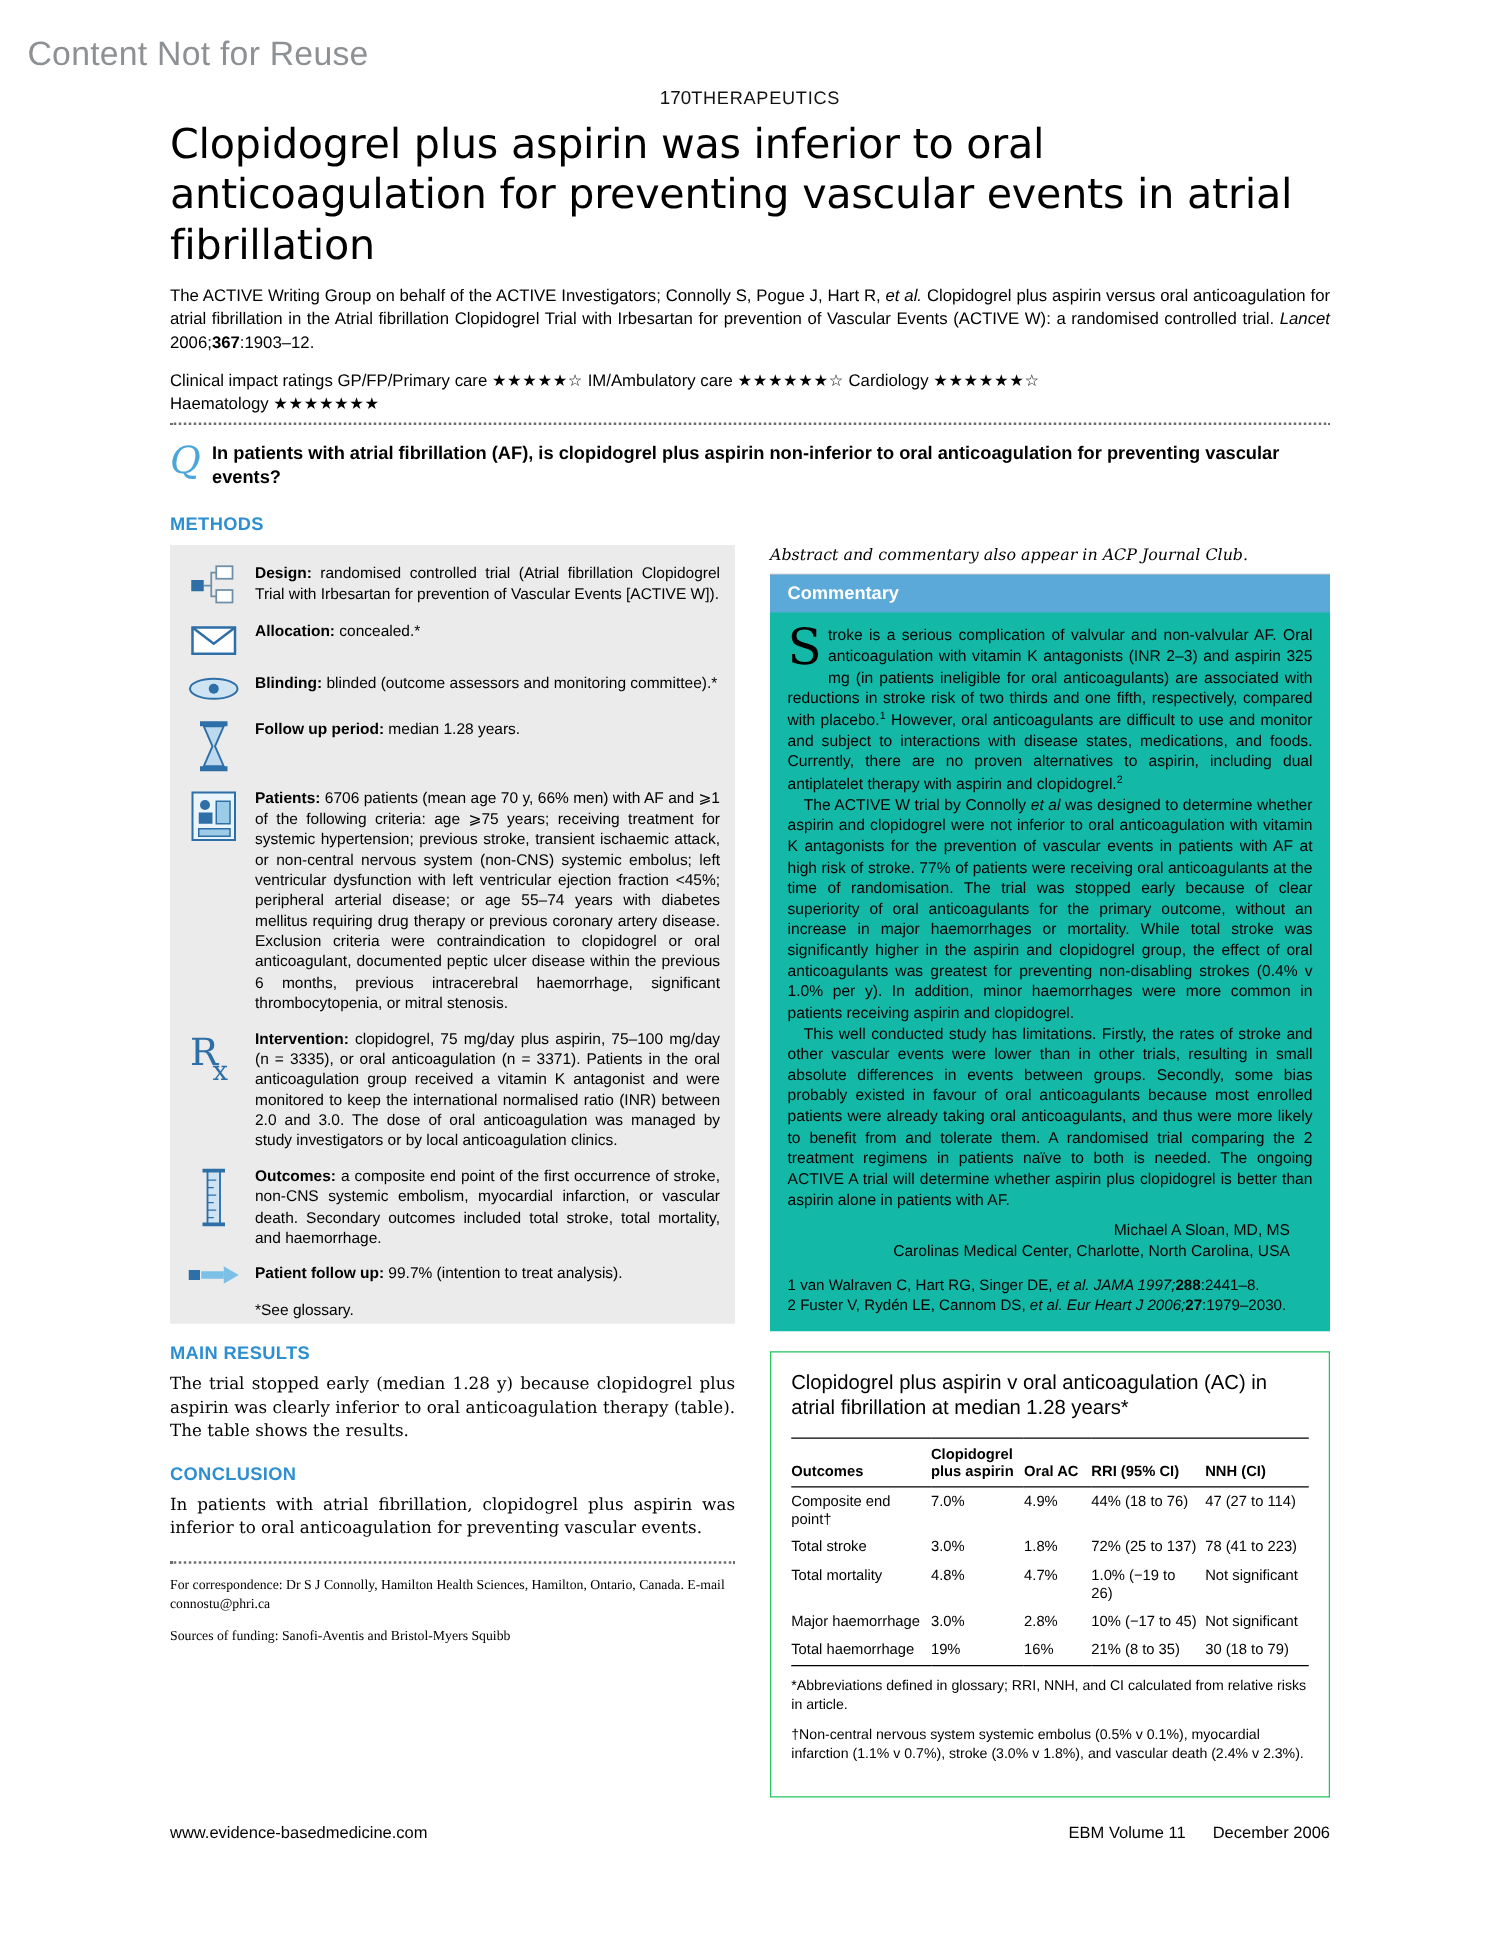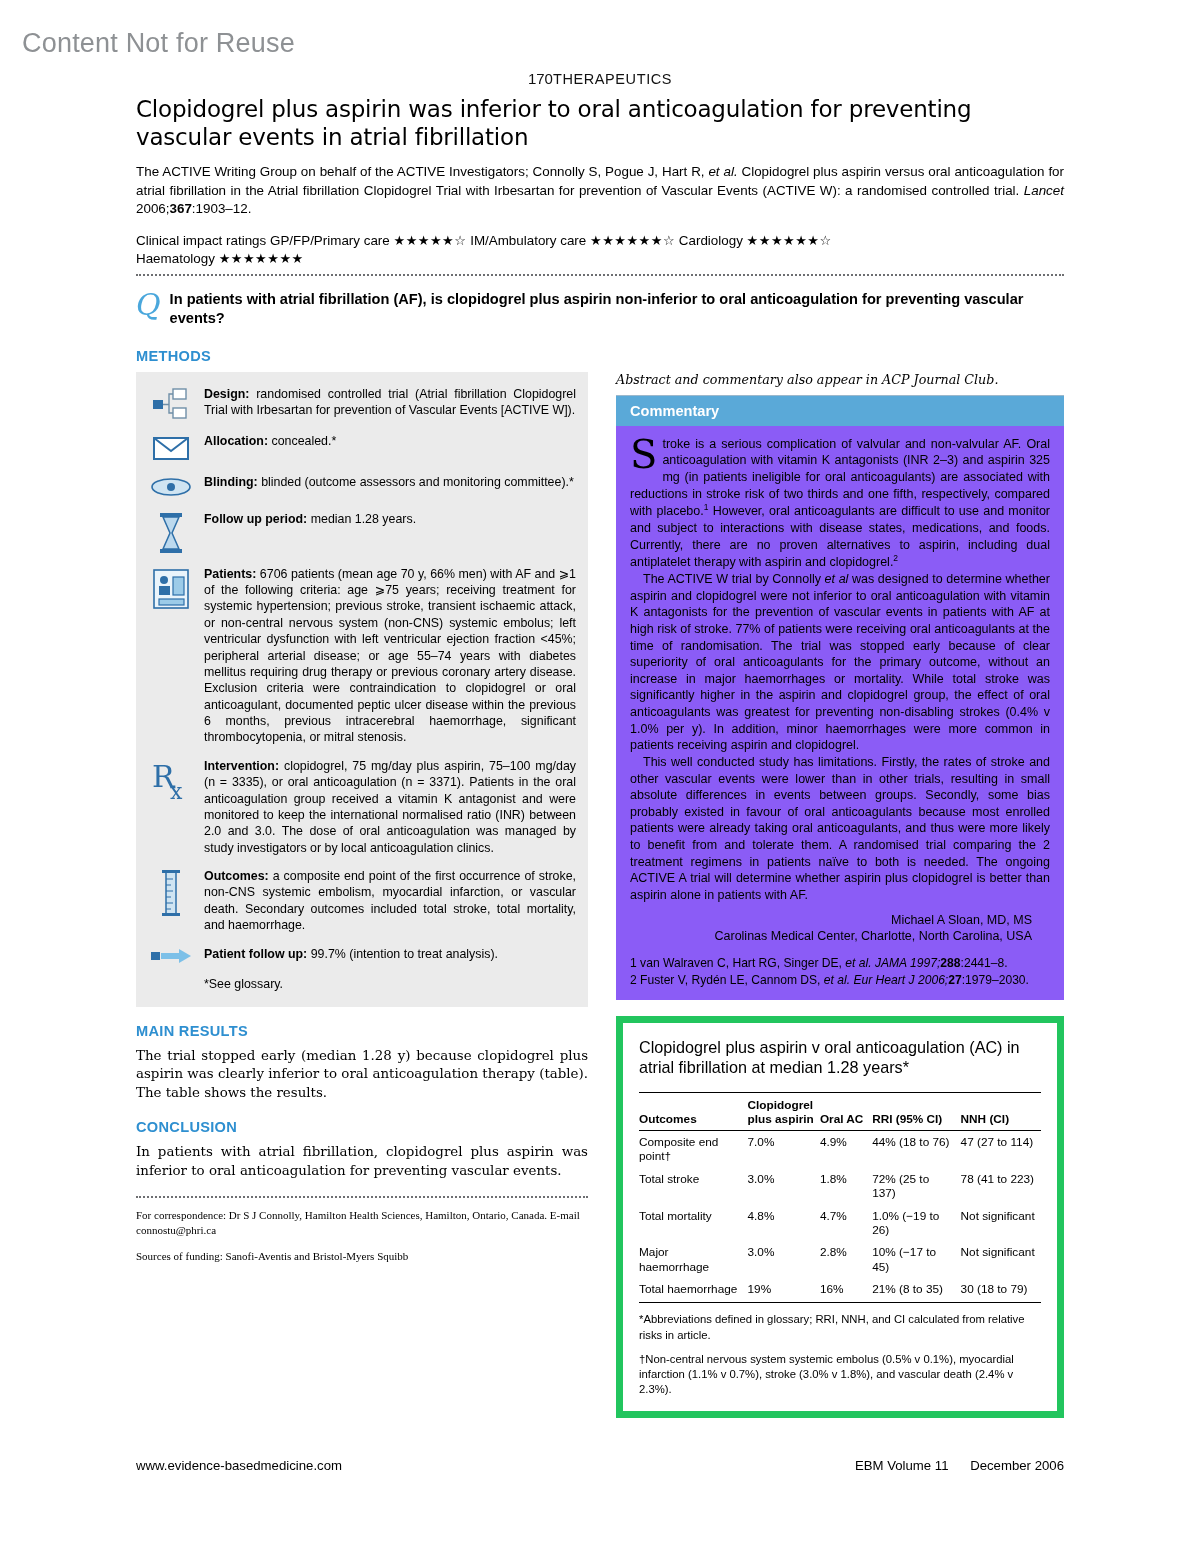--- a/index.html
+++ b/index.html
@@ -42,21 +42,21 @@
     justify-content: center;
     align-items: baseline;
     font-size: 14px;
     color: #111;
   }
   .hdr-left { font-size: 15px; }
   .hdr-right { font-size: 14.5px; letter-spacing: 0.6px; }
   h1.title {
     font-family: "DejaVu Sans", sans-serif;
     font-weight: 400;
-    font-size: 23px;
+    font-size: 33px;
     line-height: 1.22;
     margin: 8px 0 12px 0;
     letter-spacing: -0.2px;
     color: #000;
   }
   .citation {
     font-size: 13.4px;
     line-height: 1.38;
     margin-bottom: 13px;
     text-align: justify;
@@ -105,21 +105,21 @@
     display: flex;
     gap: 28px;
     align-items: flex-start;
   }
   .col-left { width: 452px; }
   .col-right { width: 541px; }
 
   
   .methods-box {
     background: #ebebeb;
-    padding: 14px 12px 16px 12px;
+    padding: 14px 12px 4px 12px;
     width: 452px;
     box-sizing: border-box;
   }
   .m-item {
     display: flex;
     gap: 10px;
     margin-bottom: 12px;
     align-items: flex-start;
   }
   .m-icon {
@@ -163,21 +163,21 @@
 
   
   .acp-note {
     font-family: "DejaVu Serif", serif;
     font-style: italic;
     font-size: 12.7px;
     margin-bottom: 8px;
   }
   .rule-thin { border-top: 1px solid #9bb8cc; margin-bottom: 0; }
   .commentary-wrap {
-    background: #8b5cf6;
+    background: #14b8a6;
     padding: 0 0 12px 0;
   }
   .commentary-head {
     background: #5aa9d8;
     color: #fff;
     font-weight: bold;
     font-size: 14.6px;
     padding: 7px 14px 7px 14px;
   }
   .comm-body {
@@ -206,23 +206,23 @@
     padding: 10px 14px 0 14px;
     font-size: 12.1px;
     line-height: 1.36;
   }
   .refs .it { font-style: italic; }
   .refs .bd { font-weight: bold; }
   sup { font-size: 8.5px; vertical-align: super; }
 
   
   .tbox {
-    border: 7px solid #22c55e;
+    border: 1px solid #22c55e;
     margin-top: 16px;
-    padding: 14px 16px 14px 16px;
+    padding: 14px 16px 26px 16px;
   }
   .tbox h3 {
     font-weight: normal;
     font-size: 16.2px;
     line-height: 1.25;
     margin: 0 0 14px 0;
   }
   table.results {
     width: 100%;
     border-collapse: collapse;

